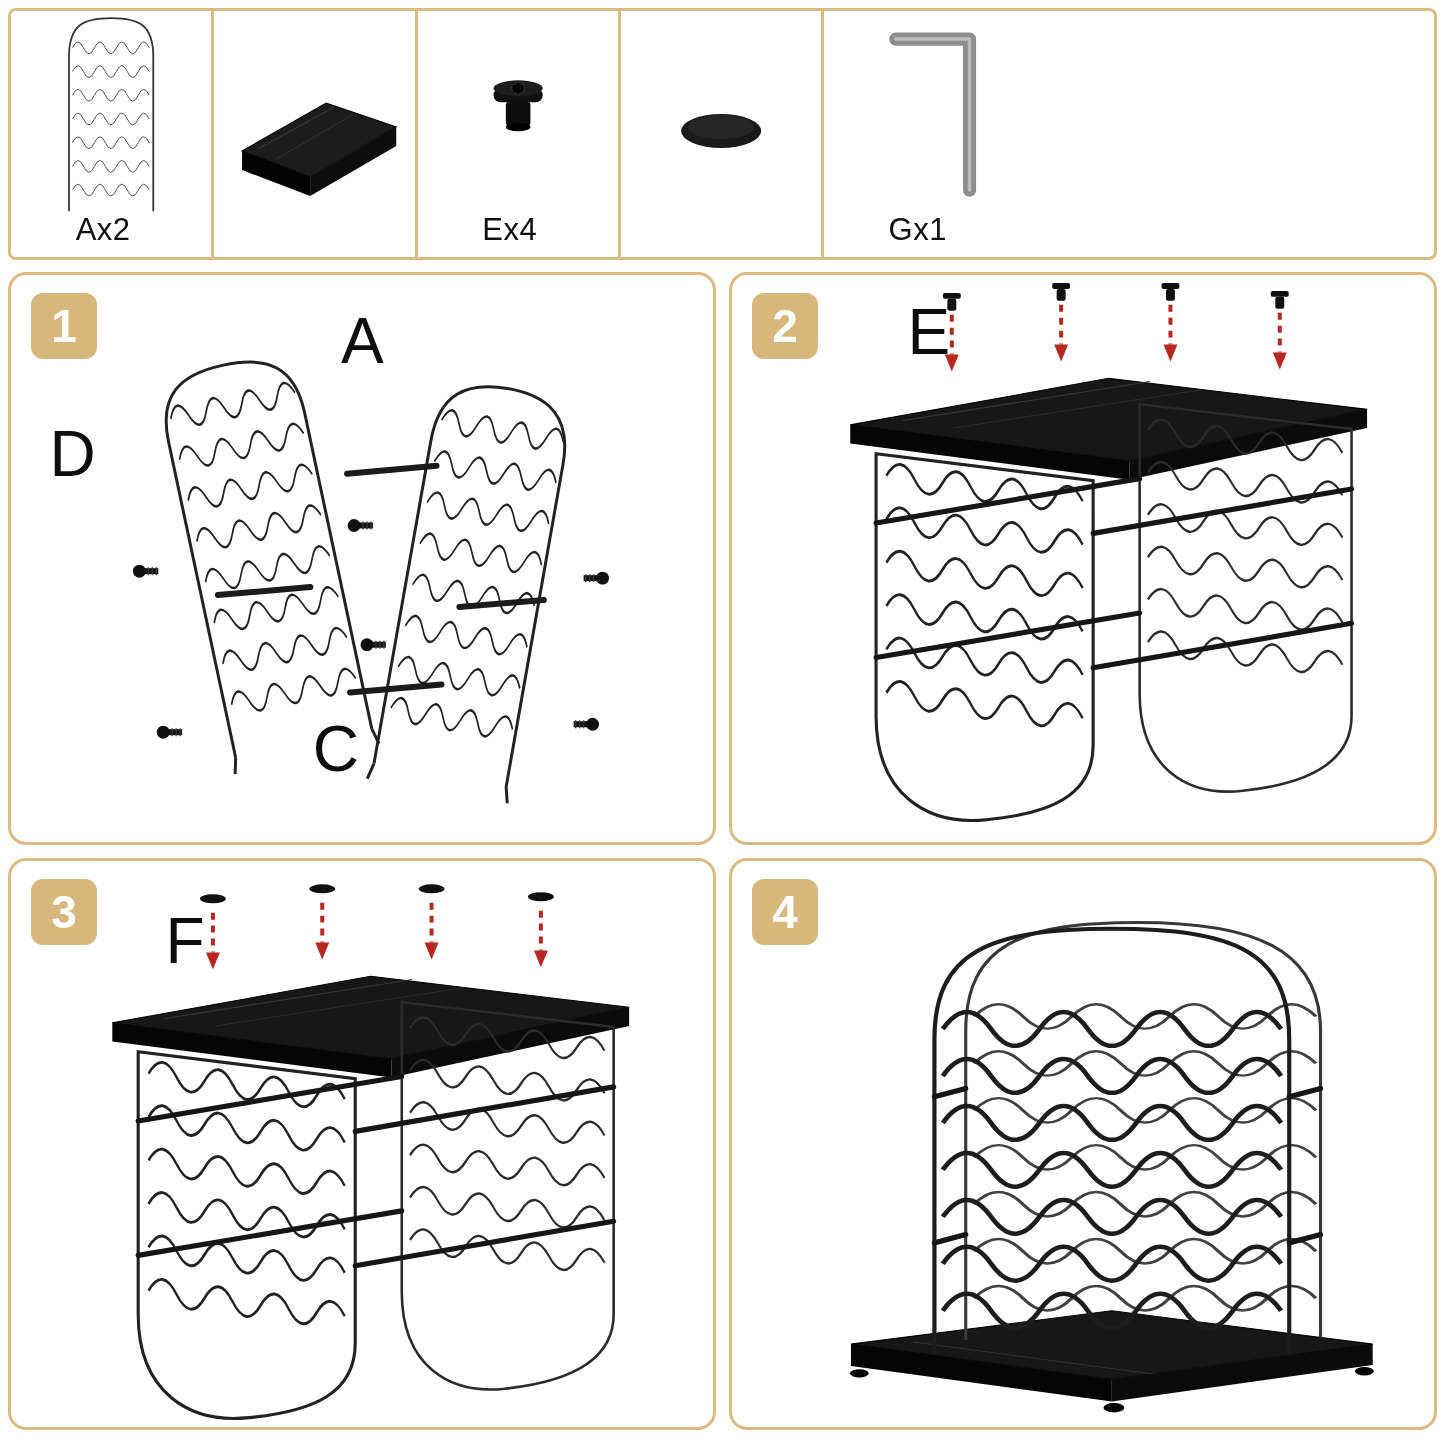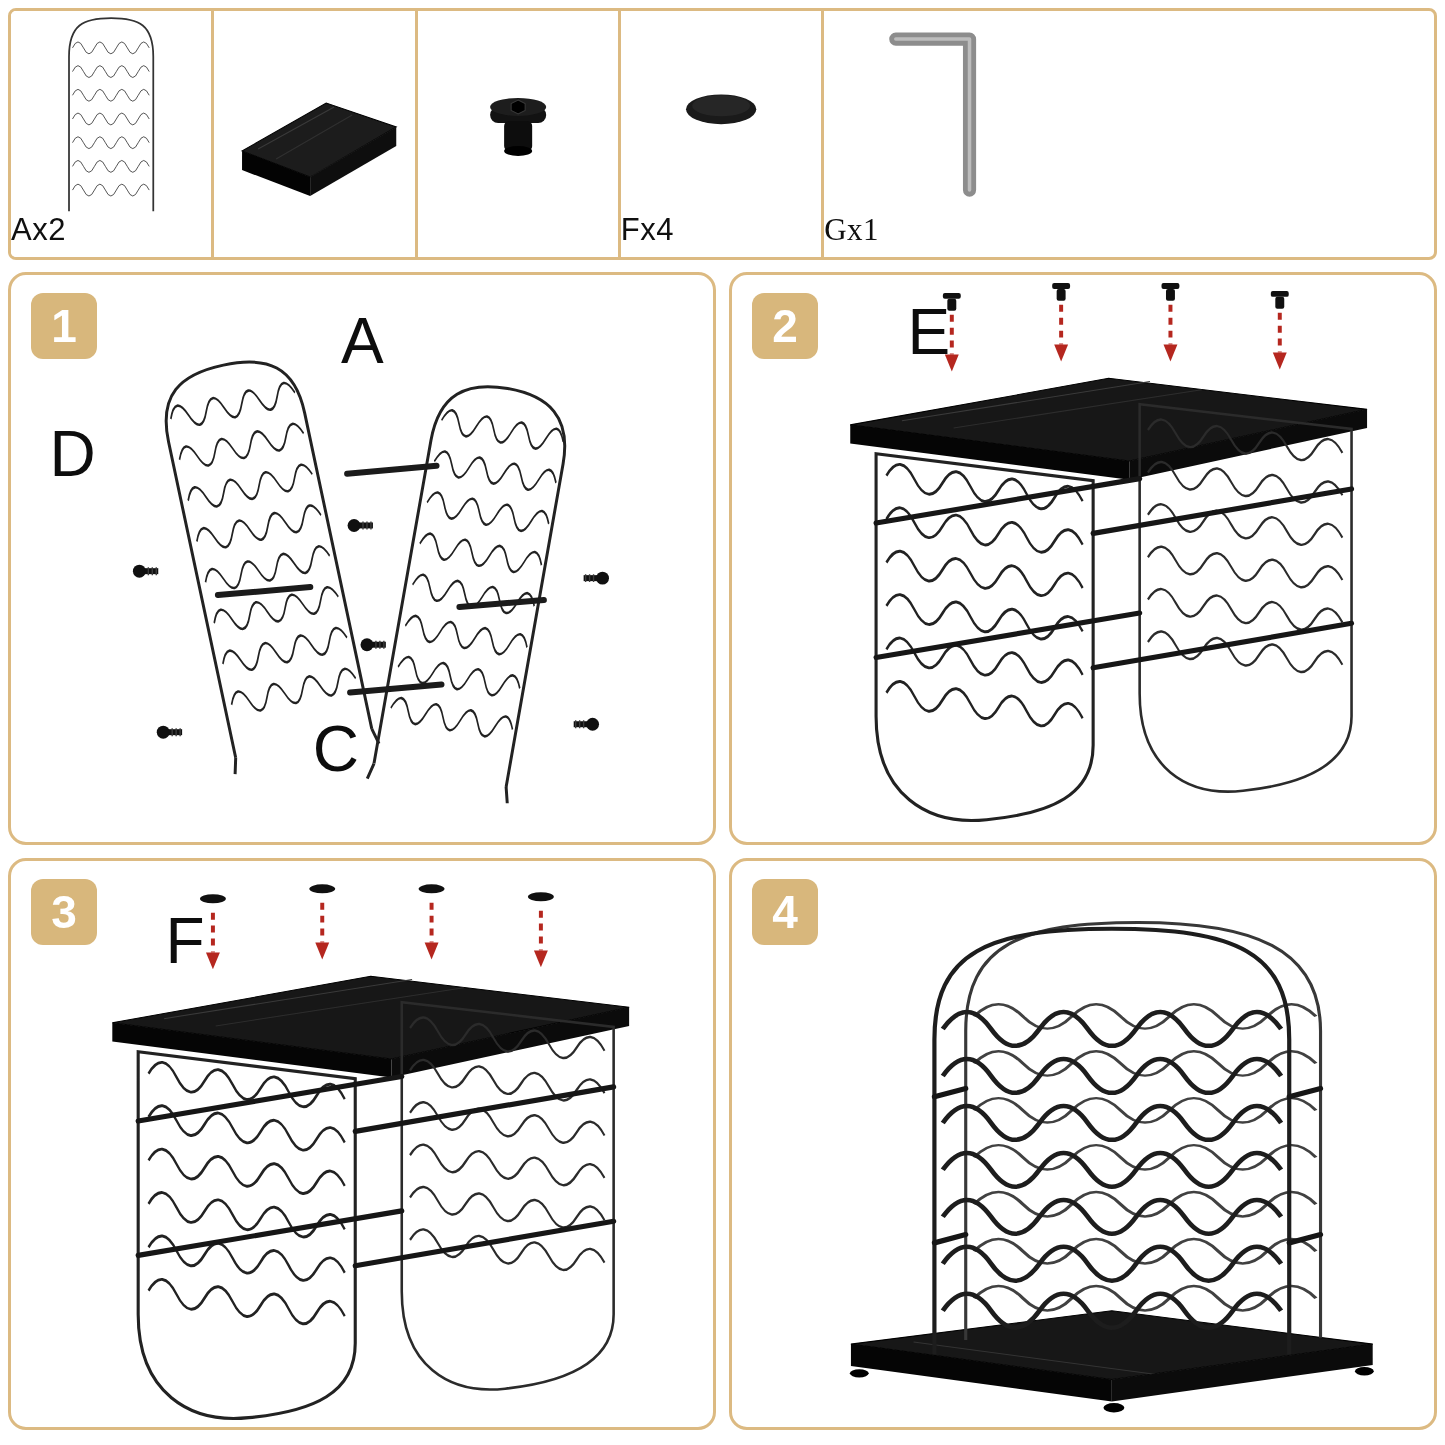--- a/index.html
+++ b/index.html
@@ -17,24 +17,24 @@
   
   .parts-row{
     display:grid;grid-template-columns:repeat(7,1fr);
     border:3px solid var(--tan);border-radius:8px;overflow:hidden;
     height:246px;background:#fff;
   }
   .part-cell{
     margin:0;border-right:3px solid var(--tan);
     display:flex;flex-direction:column;min-width:0;background:#fff;
   }
-  .part-cell:last-child{border-right:none;font-family:Liberation Serif, serif;}
+  .part-cell:last-child{border-right:none;}
   .part-cell svg{flex:1 1 auto;width:100%;height:178px;display:block;}
   .part-cell figcaption{
-    text-align:left;padding:0 16px 10px 0;font-size:31px;line-height:1.1;
+    text-align:center;padding:0 16px 10px 0;font-size:31px;line-height:1.1;
     color:#101010;letter-spacing:.5px;
   }
   
   .steps-grid{
     margin-top:12px;display:grid;gap:13px;
     grid-template-columns:1fr 1fr;grid-template-rows:1fr 1fr;
     height:1158px;
   }
   .step-panel{
     position:relative;border:3px solid var(--tan);border-radius:18px;
@@ -183,28 +183,28 @@
 
 
     <figure class="part-cell">
       <svg viewBox="0 0 200 230">
         <rect x="72" y="88" width="56" height="16" rx="8" fill="#121212"></rect>
         <ellipse cx="100" cy="88" rx="28" ry="9" fill="#1d1d1d"></ellipse>
         <polygon points="100,81 107,84.5 107,91.5 100,95 93,91.5 93,84.5" fill="#000" stroke="#3a3a3a"></polygon>
         <rect x="86" y="102" width="28" height="30" rx="5" fill="#0d0d0d"></rect>
         <ellipse cx="100" cy="132" rx="14" ry="5" fill="#000"></ellipse>
       </svg>
+      <figcaption>Ex4</figcaption>
     </figure>
 
     <figure class="part-cell">
       <svg viewBox="0 0 200 230">
         <ellipse cx="100" cy="112" rx="40" ry="17" fill="#1a1a1a"></ellipse>
         <ellipse cx="100" cy="108" rx="33" ry="12" fill="#262626"></ellipse>
       </svg>
-      <figcaption>Fx4</figcaption>
     </figure>
 
     <figure class="part-cell">
       <svg viewBox="0 0 200 230">
         <path d="M66,32 L150,32 L150,204" fill="none" stroke="#8d8d8d" stroke-width="15" stroke-linecap="round" stroke-linejoin="round"></path>
         <path d="M66,32 L150,32 L150,204" fill="none" stroke="#bdbdbd" stroke-width="4" stroke-linecap="round" stroke-linejoin="round"></path>
       </svg>
       <figcaption>Gx1</figcaption>
     </figure>
   </div>

